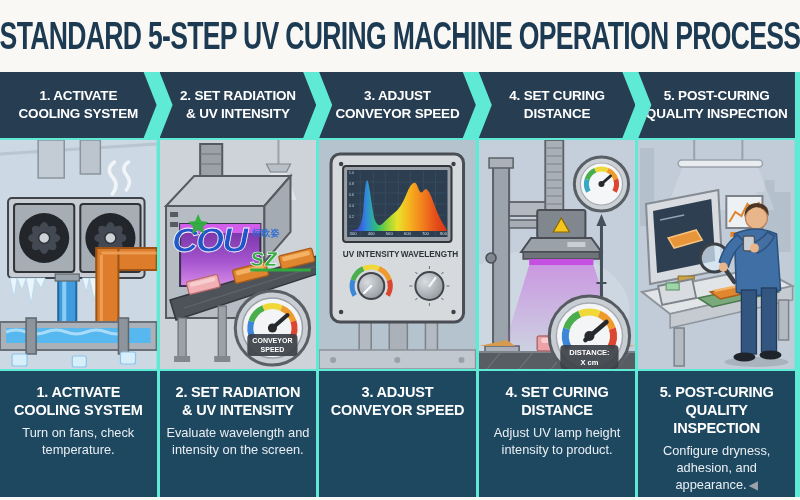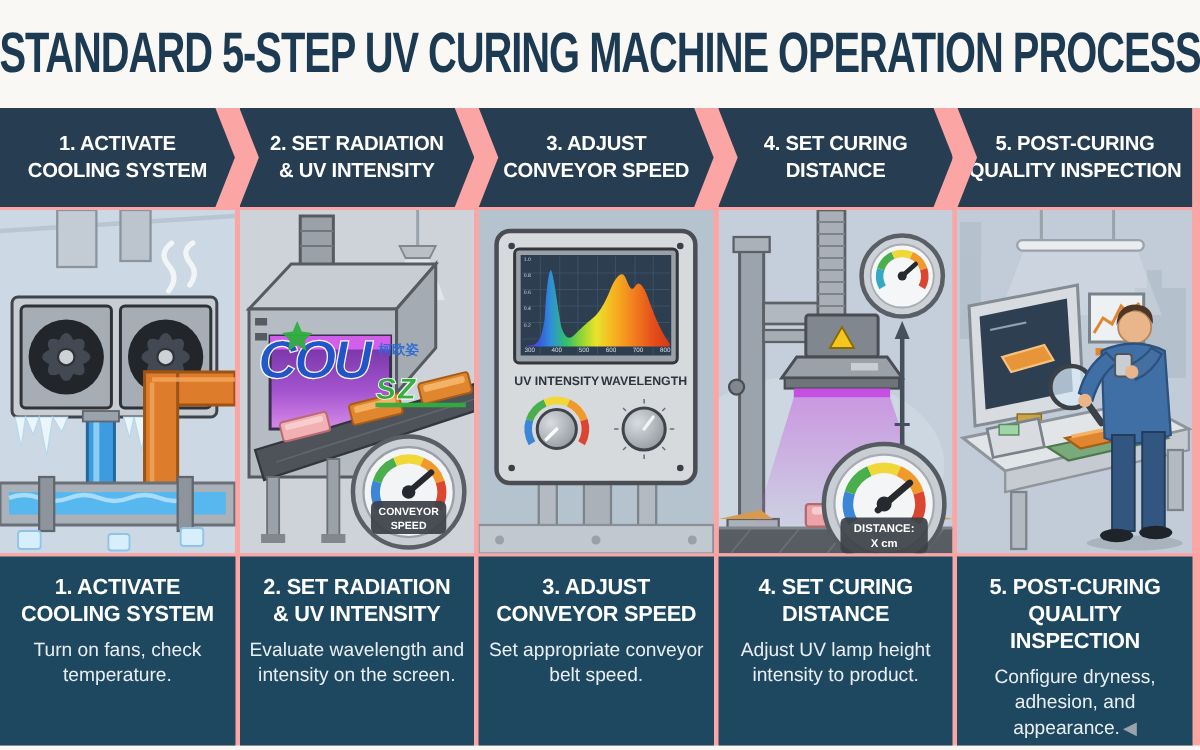--- a/index.html
+++ b/index.html
@@ -1,17 +1,17 @@
 <!DOCTYPE html>
 <html><head>
 <meta charset="utf-8">
 <style>
   * { margin:0; padding:0; box-sizing:border-box; }
   body { font-family:"Liberation Sans","DejaVu Sans",sans-serif; background:#ffffff; }
-  .page { position:relative; width:800px; height:500px; background:#fca5a5; overflow:hidden; }
+  .page { position:relative; width:800px; height:500px; background:#5eead4; overflow:hidden; }
 
   
   .titlebar { height:72px; display:flex; align-items:center; justify-content:center; background:#faf8f5; }
   .titlebar h1 { font-size:38px; font-weight:700; color:#1d3a53; letter-spacing:-1px; white-space:nowrap; }
   .squeeze { display:inline-block; transform:scaleX(.70); transform-origin:center; }
 
   
   .chevrons { display:flex; gap:3px; height:66px; margin-right:5px; margin-bottom:2px; }
   .chev { flex:1; background:#273d52; color:#fff; display:flex; align-items:center; justify-content:center; text-align:center; }
   .chev-first { clip-path:polygon(0 0, calc(100% - 13px) 0, 100% 50%, calc(100% - 13px) 100%, 0 100%); }
@@ -491,21 +491,20 @@
           <span>2. SET RADIATION</span>
           <span>&amp; UV INTENSITY</span>
         </div>
       <p class="card-desc">Evaluate wavelength and intensity on the screen.</p>
     </div>
     <div class="card">
       <div class="card-title">
           <span>3. ADJUST</span>
           <span>CONVEYOR SPEED</span>
         </div>
-      <p class="card-desc">Set appropriate conveyor belt speed.</p>
     </div>
     <div class="card">
       <div class="card-title">
           <span>4. SET CURING</span>
           <span>DISTANCE</span>
         </div>
       <p class="card-desc">Adjust UV lamp height intensity to product.</p>
     </div>
     <div class="card">
       <div class="card-title">

